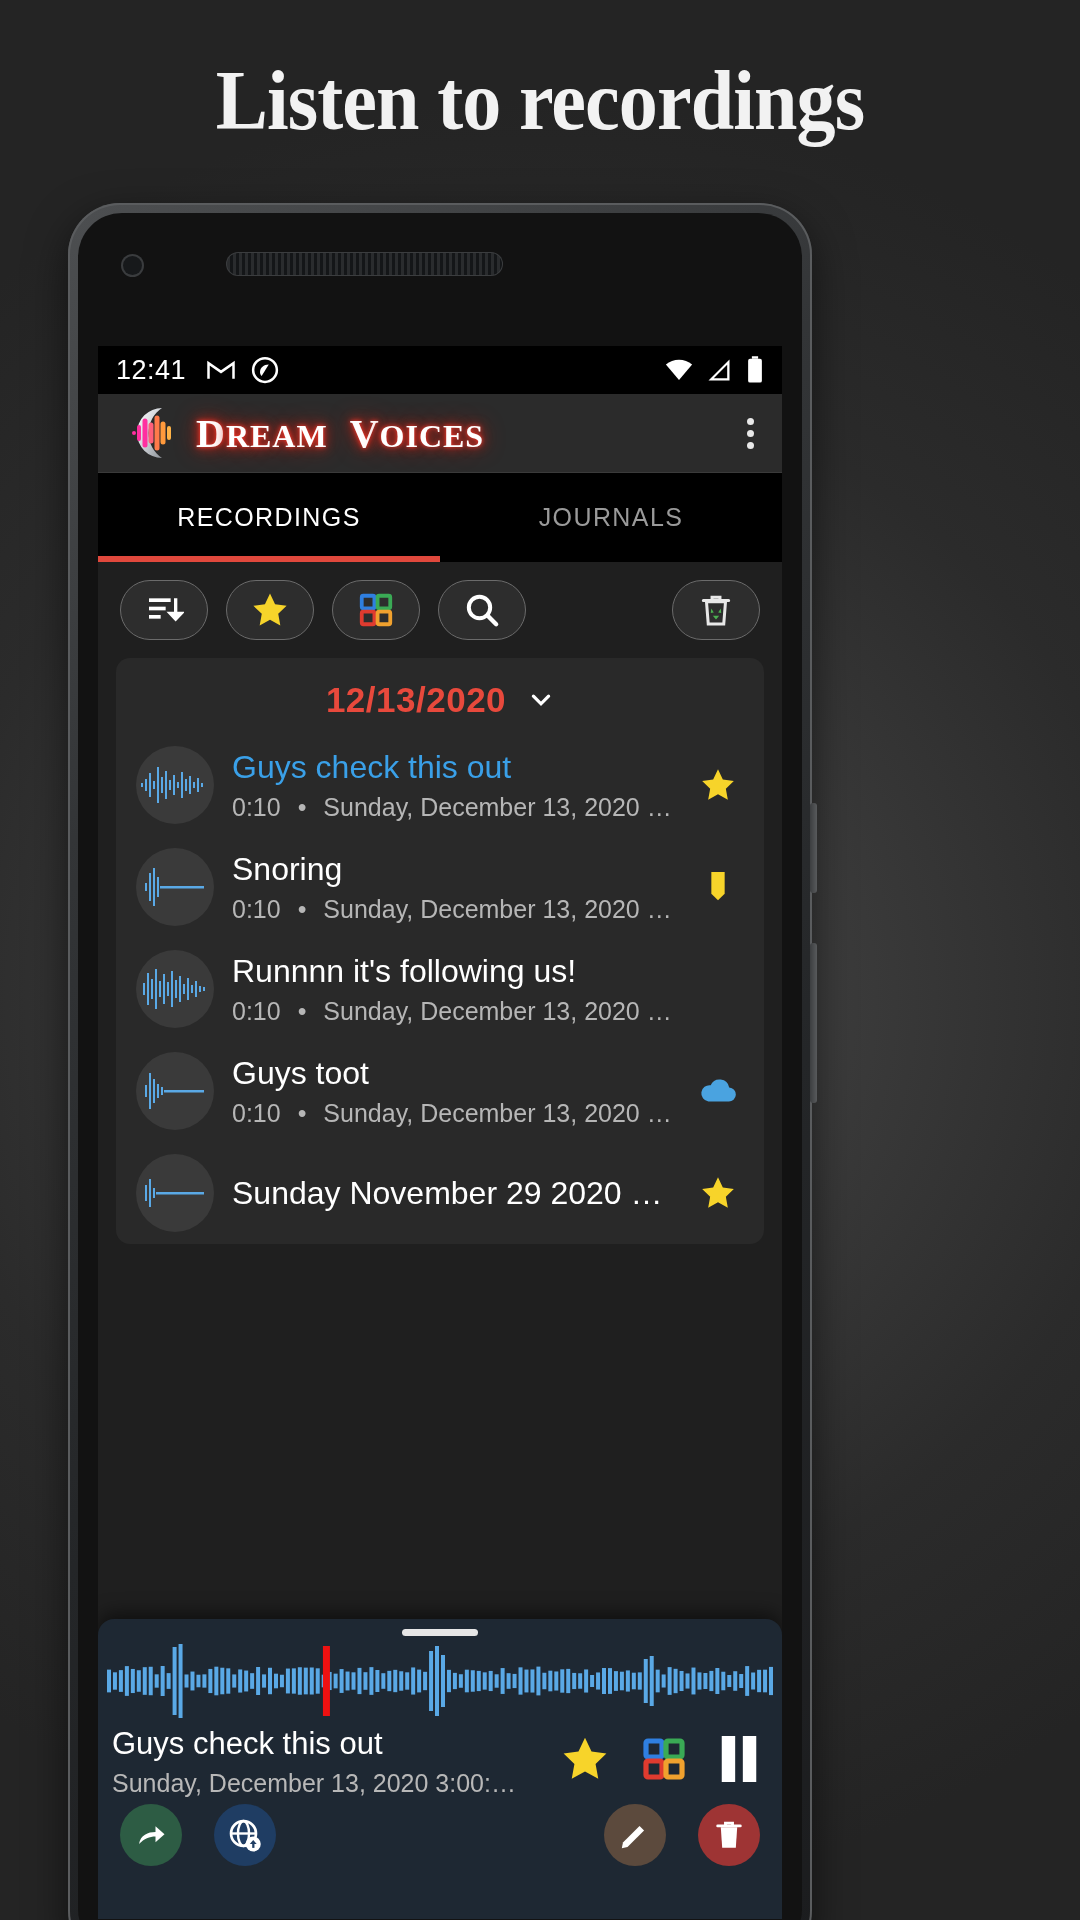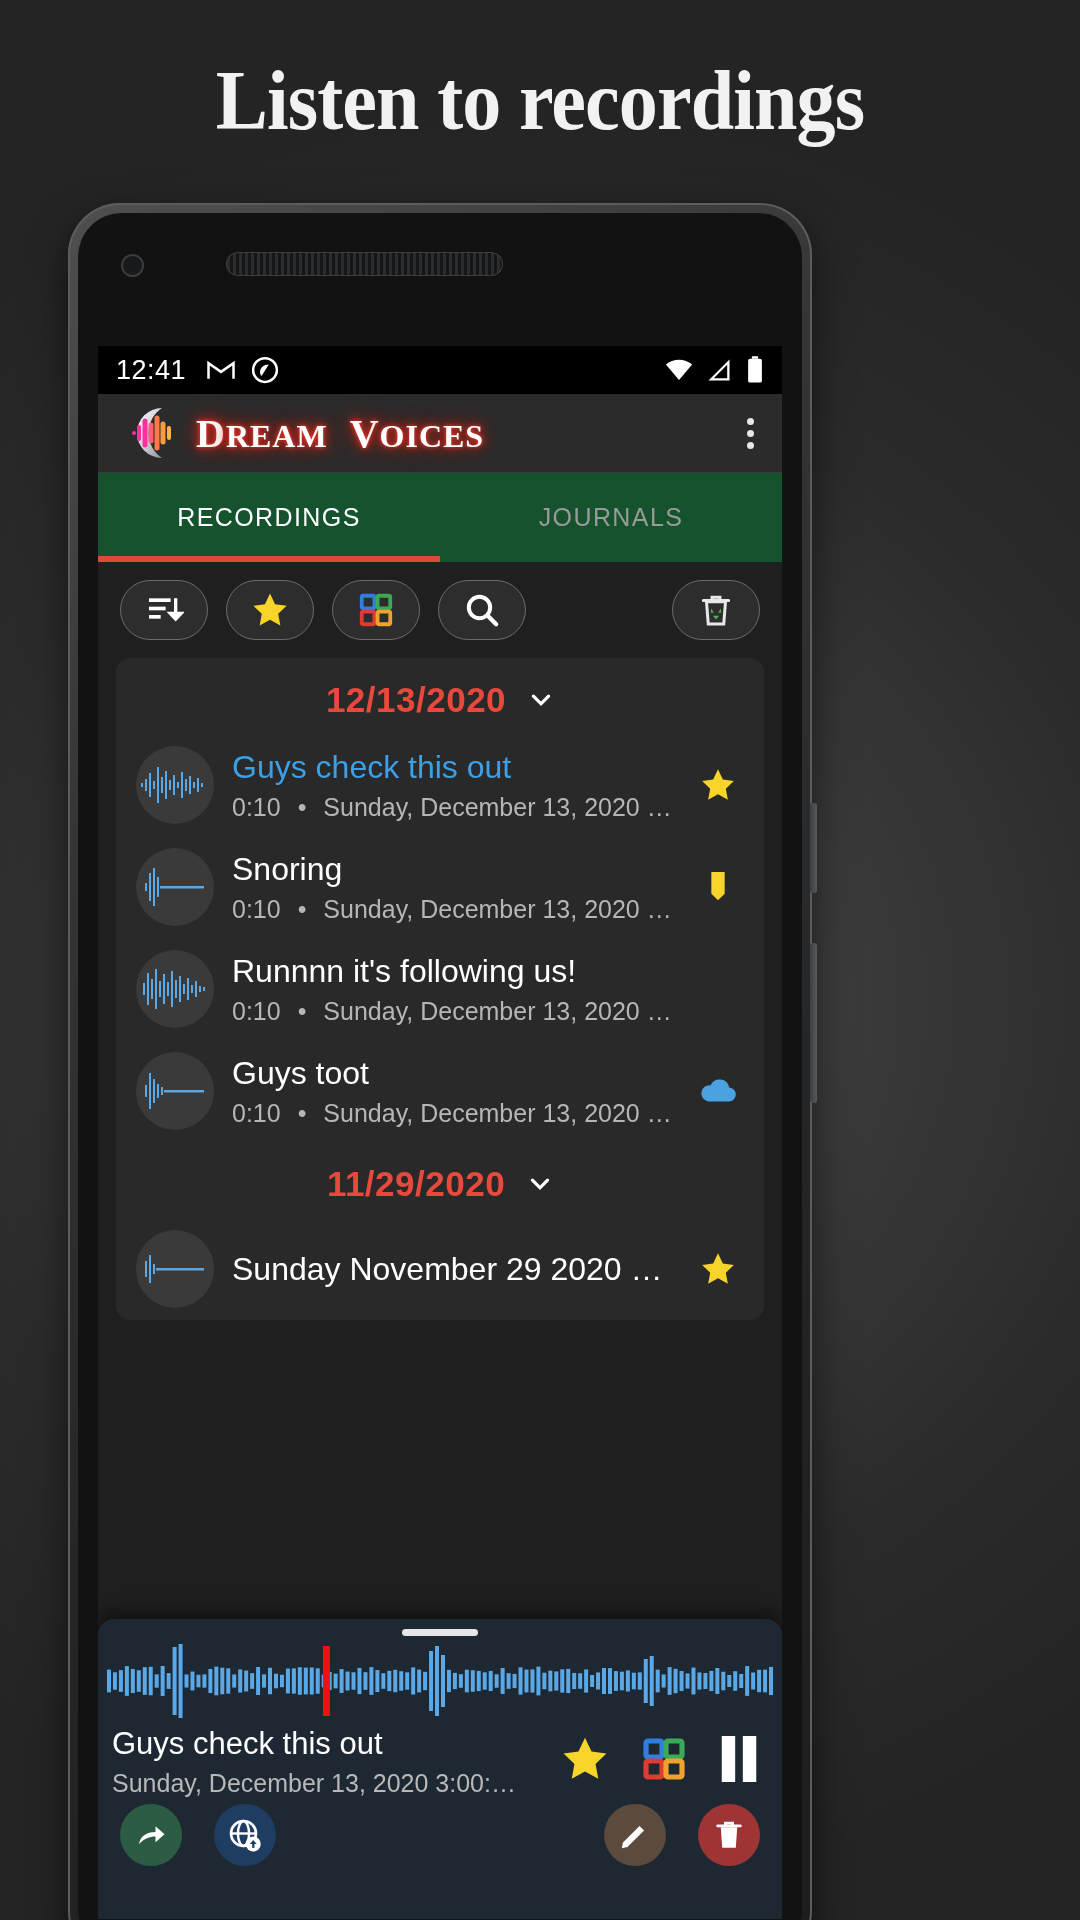--- a/index.html
+++ b/index.html
@@ -76,21 +76,21 @@
     font-size:40px; color:#ffffff; letter-spacing:1px;
     text-shadow:0 0 4px #ff3b2f,0 0 11px #e02718,0 0 22px #c21a0d;
     white-space:nowrap;
   }
   .brand .sm{ font-size:32px; }
   .overflow{ margin-left:auto; display:flex; flex-direction:column; gap:5px; padding:8px 14px; }
   .overflow i{ width:7px; height:7px; border-radius:50%; background:#e8e8e8; display:block; }
 
   
   .tabs{
-    height:90px; background:#14532d; display:flex; position:relative;
+    height:90px; background:#000000; display:flex; position:relative;
     border-top:1px solid #3a3a3a;
   }
   .tab{
     flex:1; display:flex; align-items:center; justify-content:center;
     font-size:25px; letter-spacing:1.4px; color:#9a9a9a;
   }
   .tab.active{ color:#ffffff; }
   .tab-ind{ position:absolute; left:0; bottom:0; width:342px; height:6px; background:#e0483c; }
 
   
@@ -409,26 +409,20 @@
             <span>Sunday, December 13, 2020 4:47:27 …</span>
           </div>
         </div>
         <div class="row-end">
           <svg width="42" height="34" viewBox="0 0 24 18">
             <path d="M6.5 15h11.5a4 4 0 0 0 .4-8 5.6 5.6 0 0 0-10.6-1.3A3.9 3.9 0 0 0 6.5 15z" fill="#4aa3e0"></path>
           </svg>
         </div>
       </div>
 
-      <div class="date-hdr">
-        <span class="d">11/29/2020</span>
-        <svg class="chev" viewBox="0 0 24 24">
-          <path d="M5 8.5L12 15.5L19 8.5" fill="none" stroke="#fff" stroke-width="3" stroke-linecap="round"></path>
-        </svg>
-      </div>
 
       <div class="row">
         <div class="thumb">
           <svg width="78" height="44" viewBox="0 0 78 44">
             <g stroke="#5aa9e6" stroke-width="2">
               <line x1="10" y1="14" x2="10" y2="30"></line>
                 <line x1="14" y1="8" x2="14" y2="36"></line>
               <line x1="18" y1="17" x2="18" y2="27"></line>
             </g>
             <rect x="20" y="21" width="48" height="2.5" fill="#5aa9e6"></rect>

